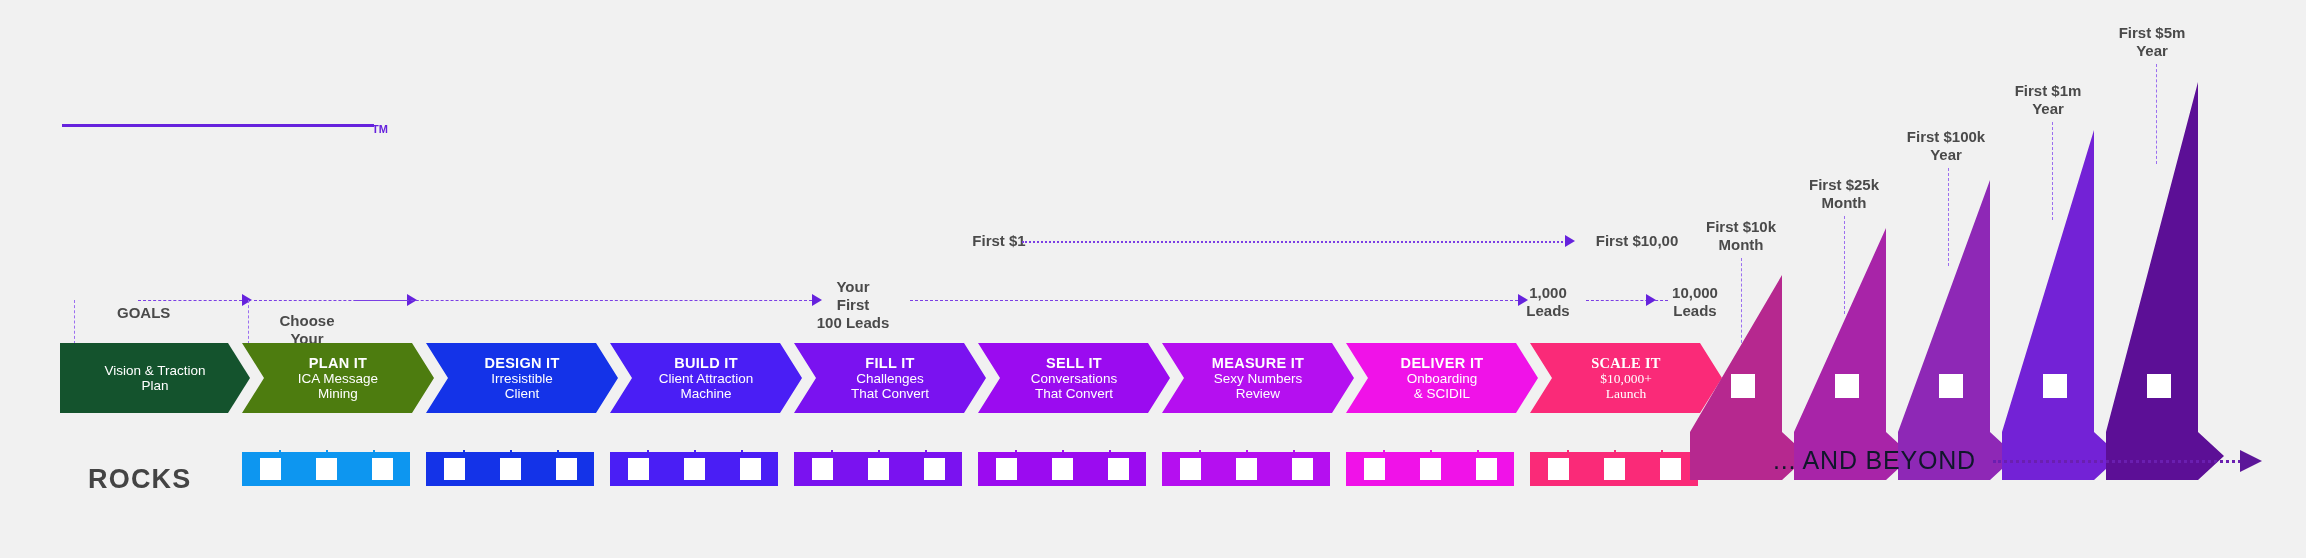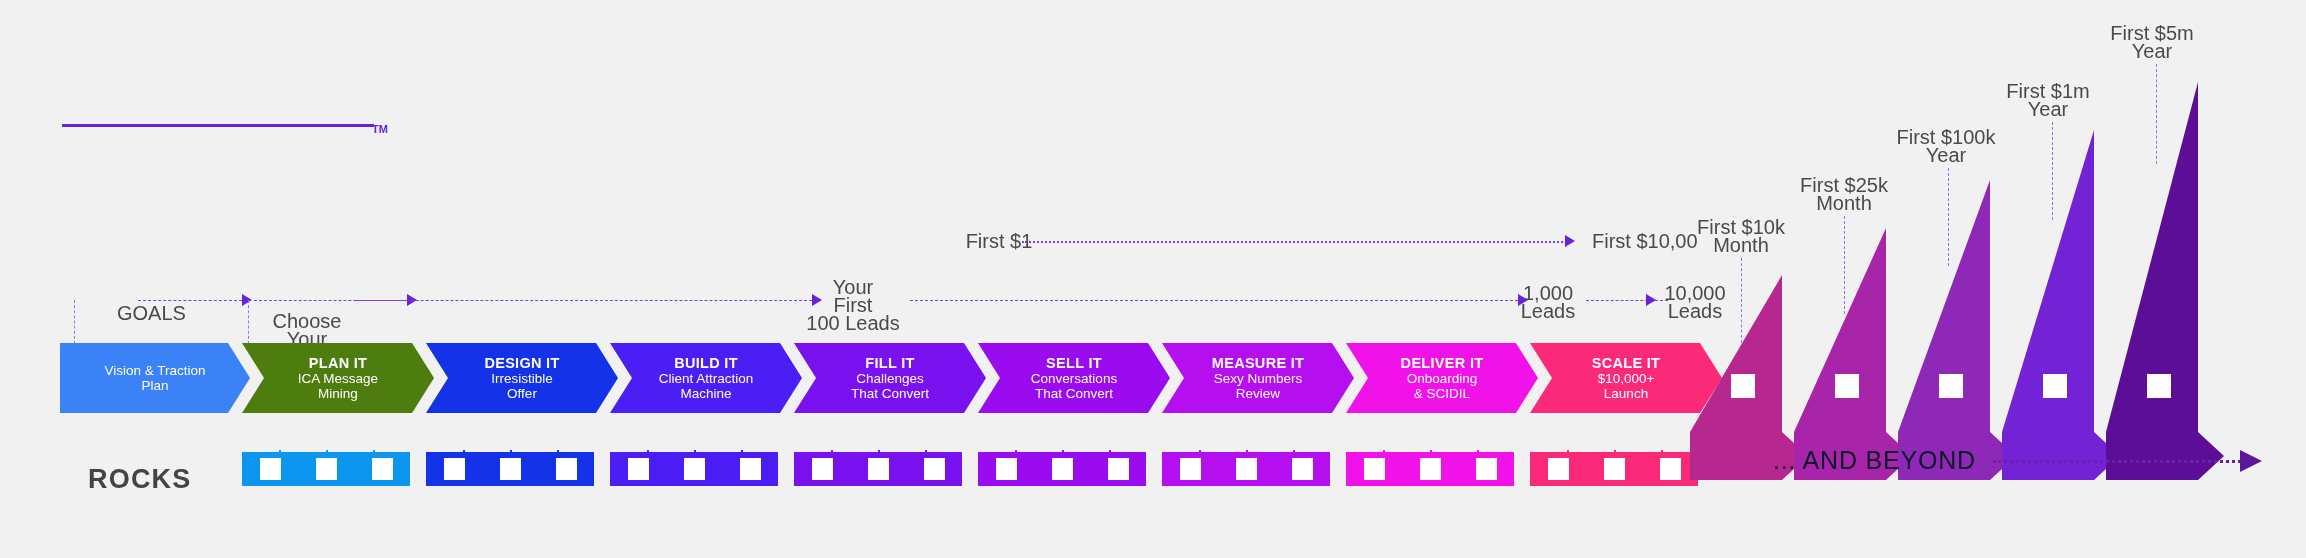--- a/index.html
+++ b/index.html
@@ -36,22 +36,22 @@
     -webkit-text-stroke:3px #6622dd;
     paint-order: stroke fill;
   }
   #logo .tm {
     position:absolute; left:310px; top:95px;
     font-size:11px; font-weight:700; color:#6622dd;
   }
 
   
   .goal-label {
-    position:absolute; color:#4a4a4a; font-size:20px; line-height:18px;
-    text-align:center; white-space:pre-line;
+    position:absolute; color:#4a4a4a; font-size:15px; line-height:18px;
+    text-align:center; white-space:pre-line;font-weight:bold;
   }
   .goal-label.left { text-align:left; }
 
   .dashline {
     position:absolute; height:0; border-top:1.5px dashed #7b3fe4;
   }
   .dotline {
     position:absolute; height:0; border-top:2.5px dotted #7b3fe4;
   }
   .vdash {
@@ -144,21 +144,21 @@
 
 <div class="dashline" style="left:1586px; top:300px; width:82px;"></div>
 <div class="tri" style="left:1646px; top:294px;"></div>
 
 <div class="goal-label" style="left:1654px; top:284px; width:82px;">10,000
 Leads</div>
 
 <div class="goal-label" style="left:962px; top:232px; width:74px;">First $1</div>
 <div class="dotline" style="left:1022px; top:241px; width:548px;"></div>
 <div class="tri" style="left:1565px; top:235px;"></div>
-<div class="goal-label" style="left:1582px; top:232px; width:110px; text-align:left;margin-left:10px;">First $10,00</div>
+<div class="goal-label" style="left:1582px; top:232px; width:110px; text-align:center;">First $10,00</div>
 
 <div class="vdash" style="left:74px; top:300px; height:44px;"></div>
 <div class="vdash" style="left:248px; top:300px; height:44px;"></div>
 
 <div class="goal-label" style="left:1692px; top:218px; width:98px;">First $10k
 Month</div>
 <div class="vdash" style="left:1741px; top:258px; height:90px;"></div>
 
 <div class="goal-label" style="left:1792px; top:176px; width:104px;">First $25k
 Month</div>
@@ -170,33 +170,33 @@
 
 <div class="goal-label" style="left:1996px; top:82px; width:104px;">First $1m
 Year</div>
 <div class="vdash" style="left:2052px; top:122px; height:98px;"></div>
 
 <div class="goal-label" style="left:2100px; top:24px; width:104px;">First $5m
 Year</div>
 <div class="vdash" style="left:2156px; top:64px; height:100px;"></div>
 
 <div id="funnel">
-    <div class="chev first" style="left: 0px; width: 190px; background: #3b82f6;">
+    <div class="chev first" style="left: 0px; width: 190px; background: #14532d;">
       <div class="t2">Vision &amp; Traction</div>
       <div class="t3">Plan</div>
     </div>
     <div class="chev mid" style="left: 182px; width: 192px; background: #4d7c0f;">
       <div class="t1">PLAN IT</div>
       <div class="t2">ICA Message</div>
       <div class="t3">Mining</div>
     </div>
     <div class="chev mid" style="left: 366px; width: 192px; background: rgb(20, 51, 232);">
       <div class="t1">DESIGN IT</div>
       <div class="t2">Irresistible</div>
-      <div class="t3">Offer</div>
+      <div class="t3">Client</div>
     </div>
     <div class="chev mid" style="left: 550px; width: 192px; background: rgb(74, 30, 245);">
       <div class="t1">BUILD IT</div>
       <div class="t2">Client Attraction</div>
       <div class="t3">Machine</div>
     </div>
     <div class="chev mid" style="left: 734px; width: 192px; background: rgb(122, 18, 240);">
       <div class="t1">FILL IT</div>
       <div class="t2">Challenges</div>
       <div class="t3">That Convert</div>
@@ -209,21 +209,21 @@
     <div class="chev mid" style="left: 1102px; width: 192px; background: rgb(181, 15, 240);">
       <div class="t1">MEASURE IT</div>
       <div class="t2">Sexy Numbers</div>
       <div class="t3">Review</div>
     </div>
     <div class="chev mid" style="left: 1286px; width: 192px; background: rgb(240, 18, 232);">
       <div class="t1">DELIVER IT</div>
       <div class="t2">Onboarding</div>
       <div class="t3">&amp; SCIDIL</div>
     </div>
-    <div class="chev mid" style="left: 1470px; width: 192px; background: rgb(250, 42, 120);">
+    <div class="chev mid" style="left: 1470px; width: 192px; background: rgb(250, 42, 120); font-family: Liberation Serif, serif;">
       <div class="t1">SCALE IT</div>
       <div class="t2">$10,000+</div>
       <div class="t3">Launch</div>
     </div>
   </div>
 
 <div id="rocks-label">ROCKS</div>
 <div id="rocks-row">
     <div class="downarrows" style="left: 256px; width: 140px;">
       <i>

